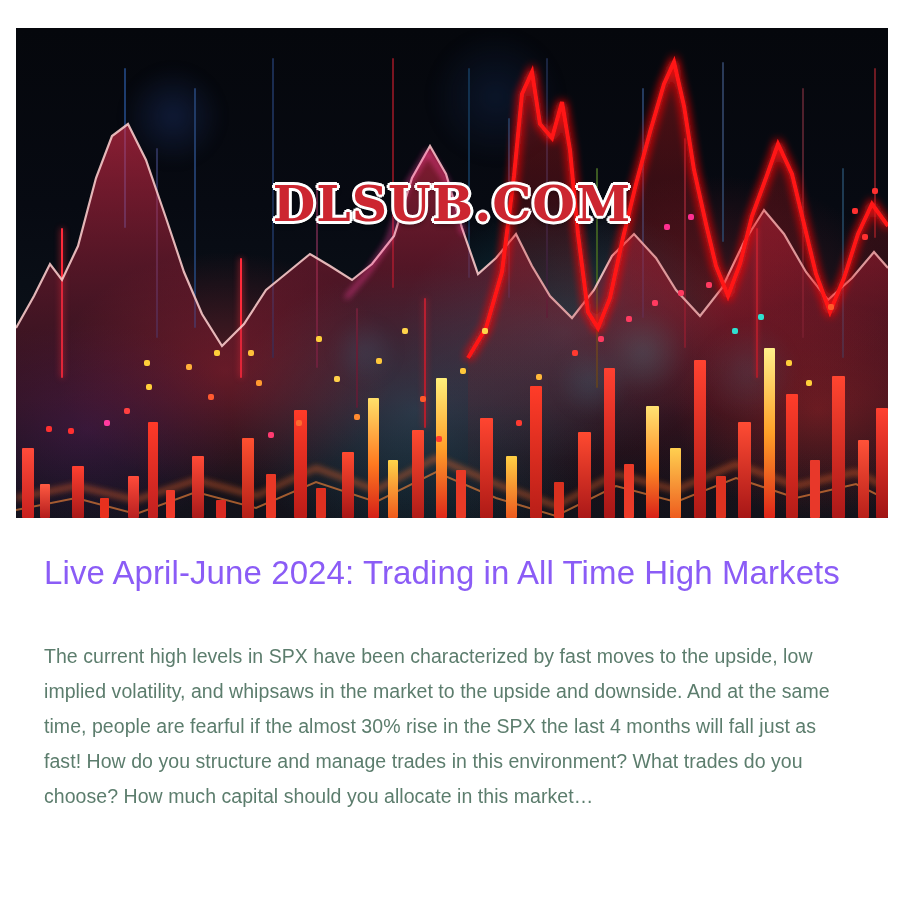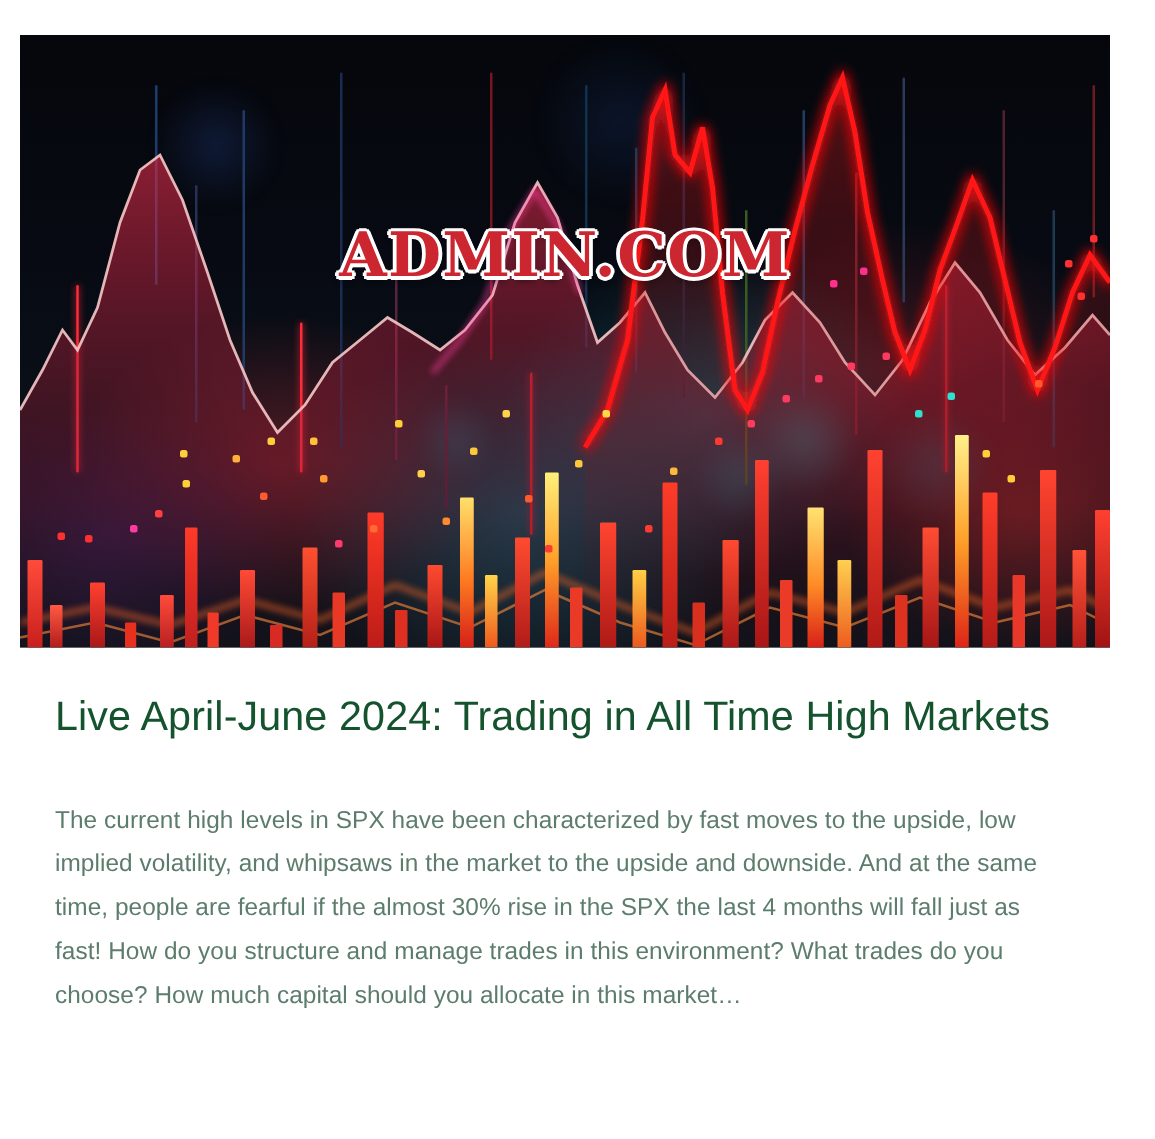--- a/index.html
+++ b/index.html
@@ -135,21 +135,21 @@
     left: 44px;
     top: 548px;
     width: 814px;
   }
   .article-title {
     margin: 0;
     font-family: "Liberation Sans", sans-serif;
     font-weight: 400;
     font-size: 33px;
     line-height: 49px;
-    color: #14532d;
+    color: #8b5cf6;
     letter-spacing: 0.1px;
   }
   .article-excerpt {
     margin: 0;
     padding-top: 42px;
     font-family: "Liberation Sans", sans-serif;
     font-weight: 400;
     font-size: 19.5px;
     line-height: 35px;
     color: #5c7d6d;
@@ -311,21 +311,21 @@
         <div class="dot" style="left:648px; top:196px; background:#ff2f90;"></div>
         <div class="dot" style="left:672px; top:186px; background:#ff2f90;"></div>
         <div class="dot" style="left:600px; top:160px; background:#ffcf3a;"></div>
         <div class="dot" style="left:520px; top:162px; background:#ffcf3a;"></div>
       </div>
 
       <div class="layer-blur-soft"></div>
     </div>
 
     <div class="watermark">
-      <span class="wm-line wm-1">ADMIN.COM</span>
+      <span class="wm-line wm-1">DLSUB.COM</span>
     </div>
   </div>
 
   <div class="article">
     <h2 class="article-title">Live April-June 2024: Trading in All Time High Markets</h2>
     <p class="article-excerpt">The current high levels in SPX have been characterized by fast moves to the upside, low implied volatility, and whipsaws in the market to the upside and downside. And at the same time, people are fearful if the almost 30% rise in the SPX the last 4 months will fall just as fast! How do you structure and manage trades in this environment? What trades do you choose? How much capital should you allocate in this market…</p>
   </div>
 
 </div>
 

